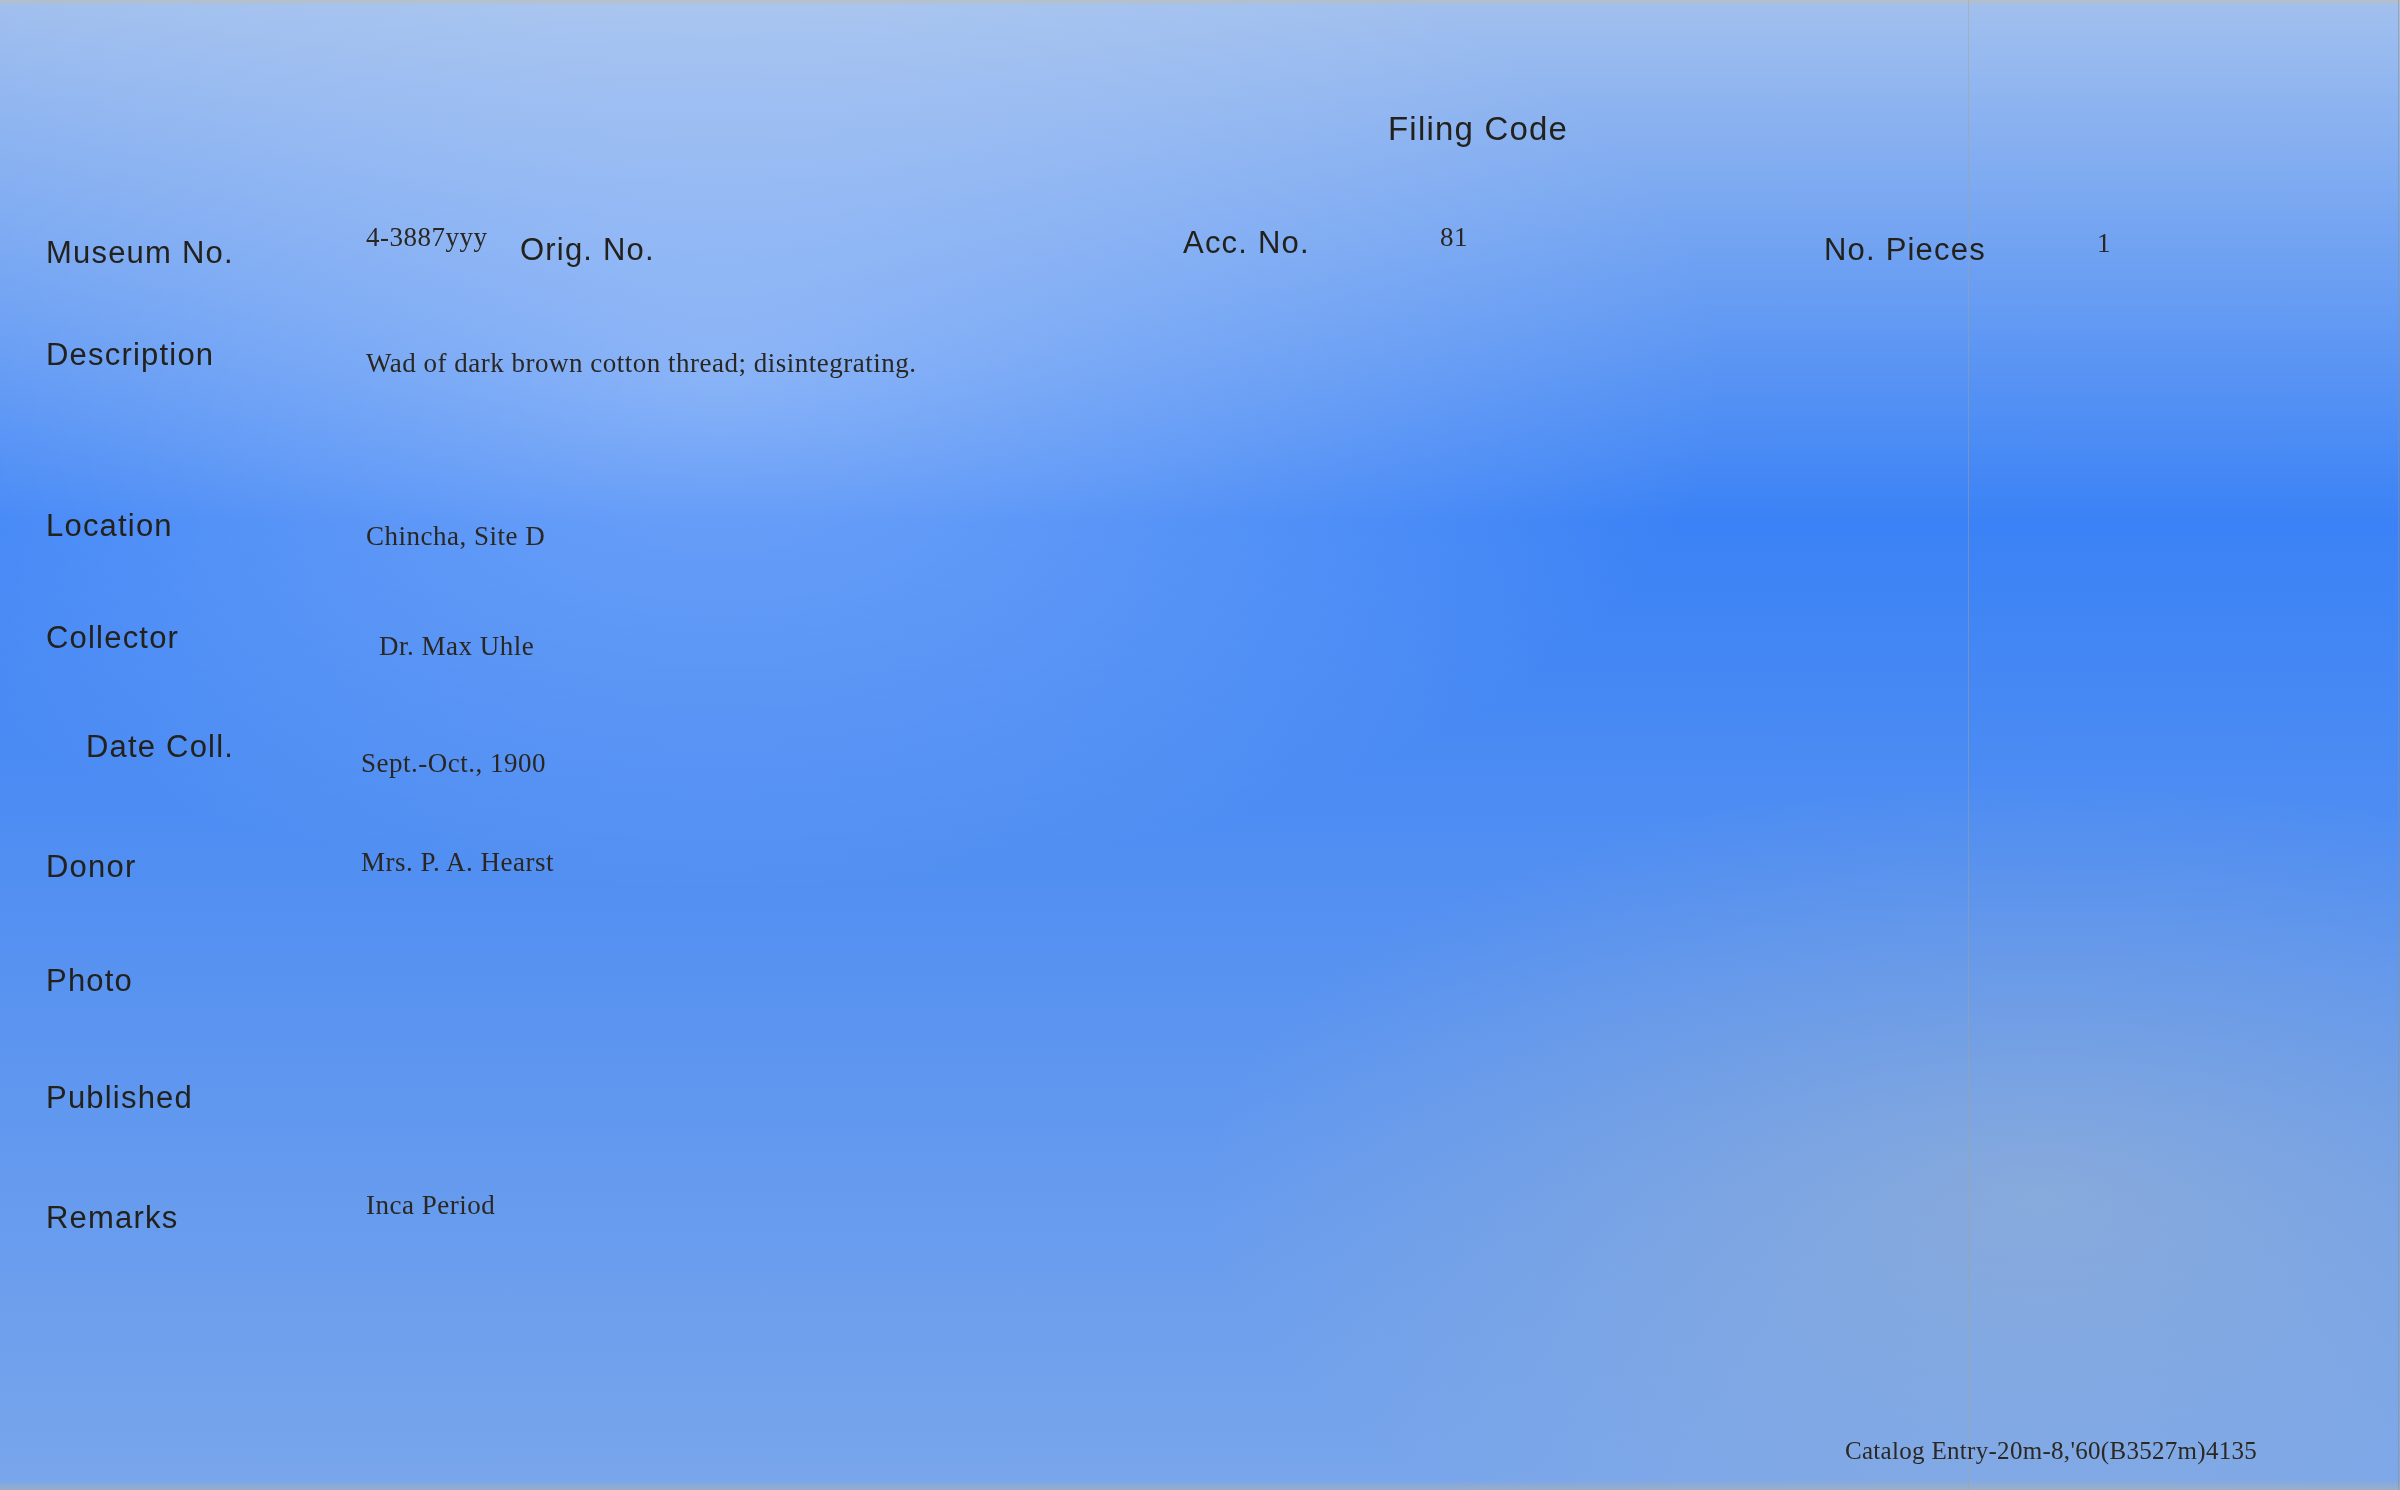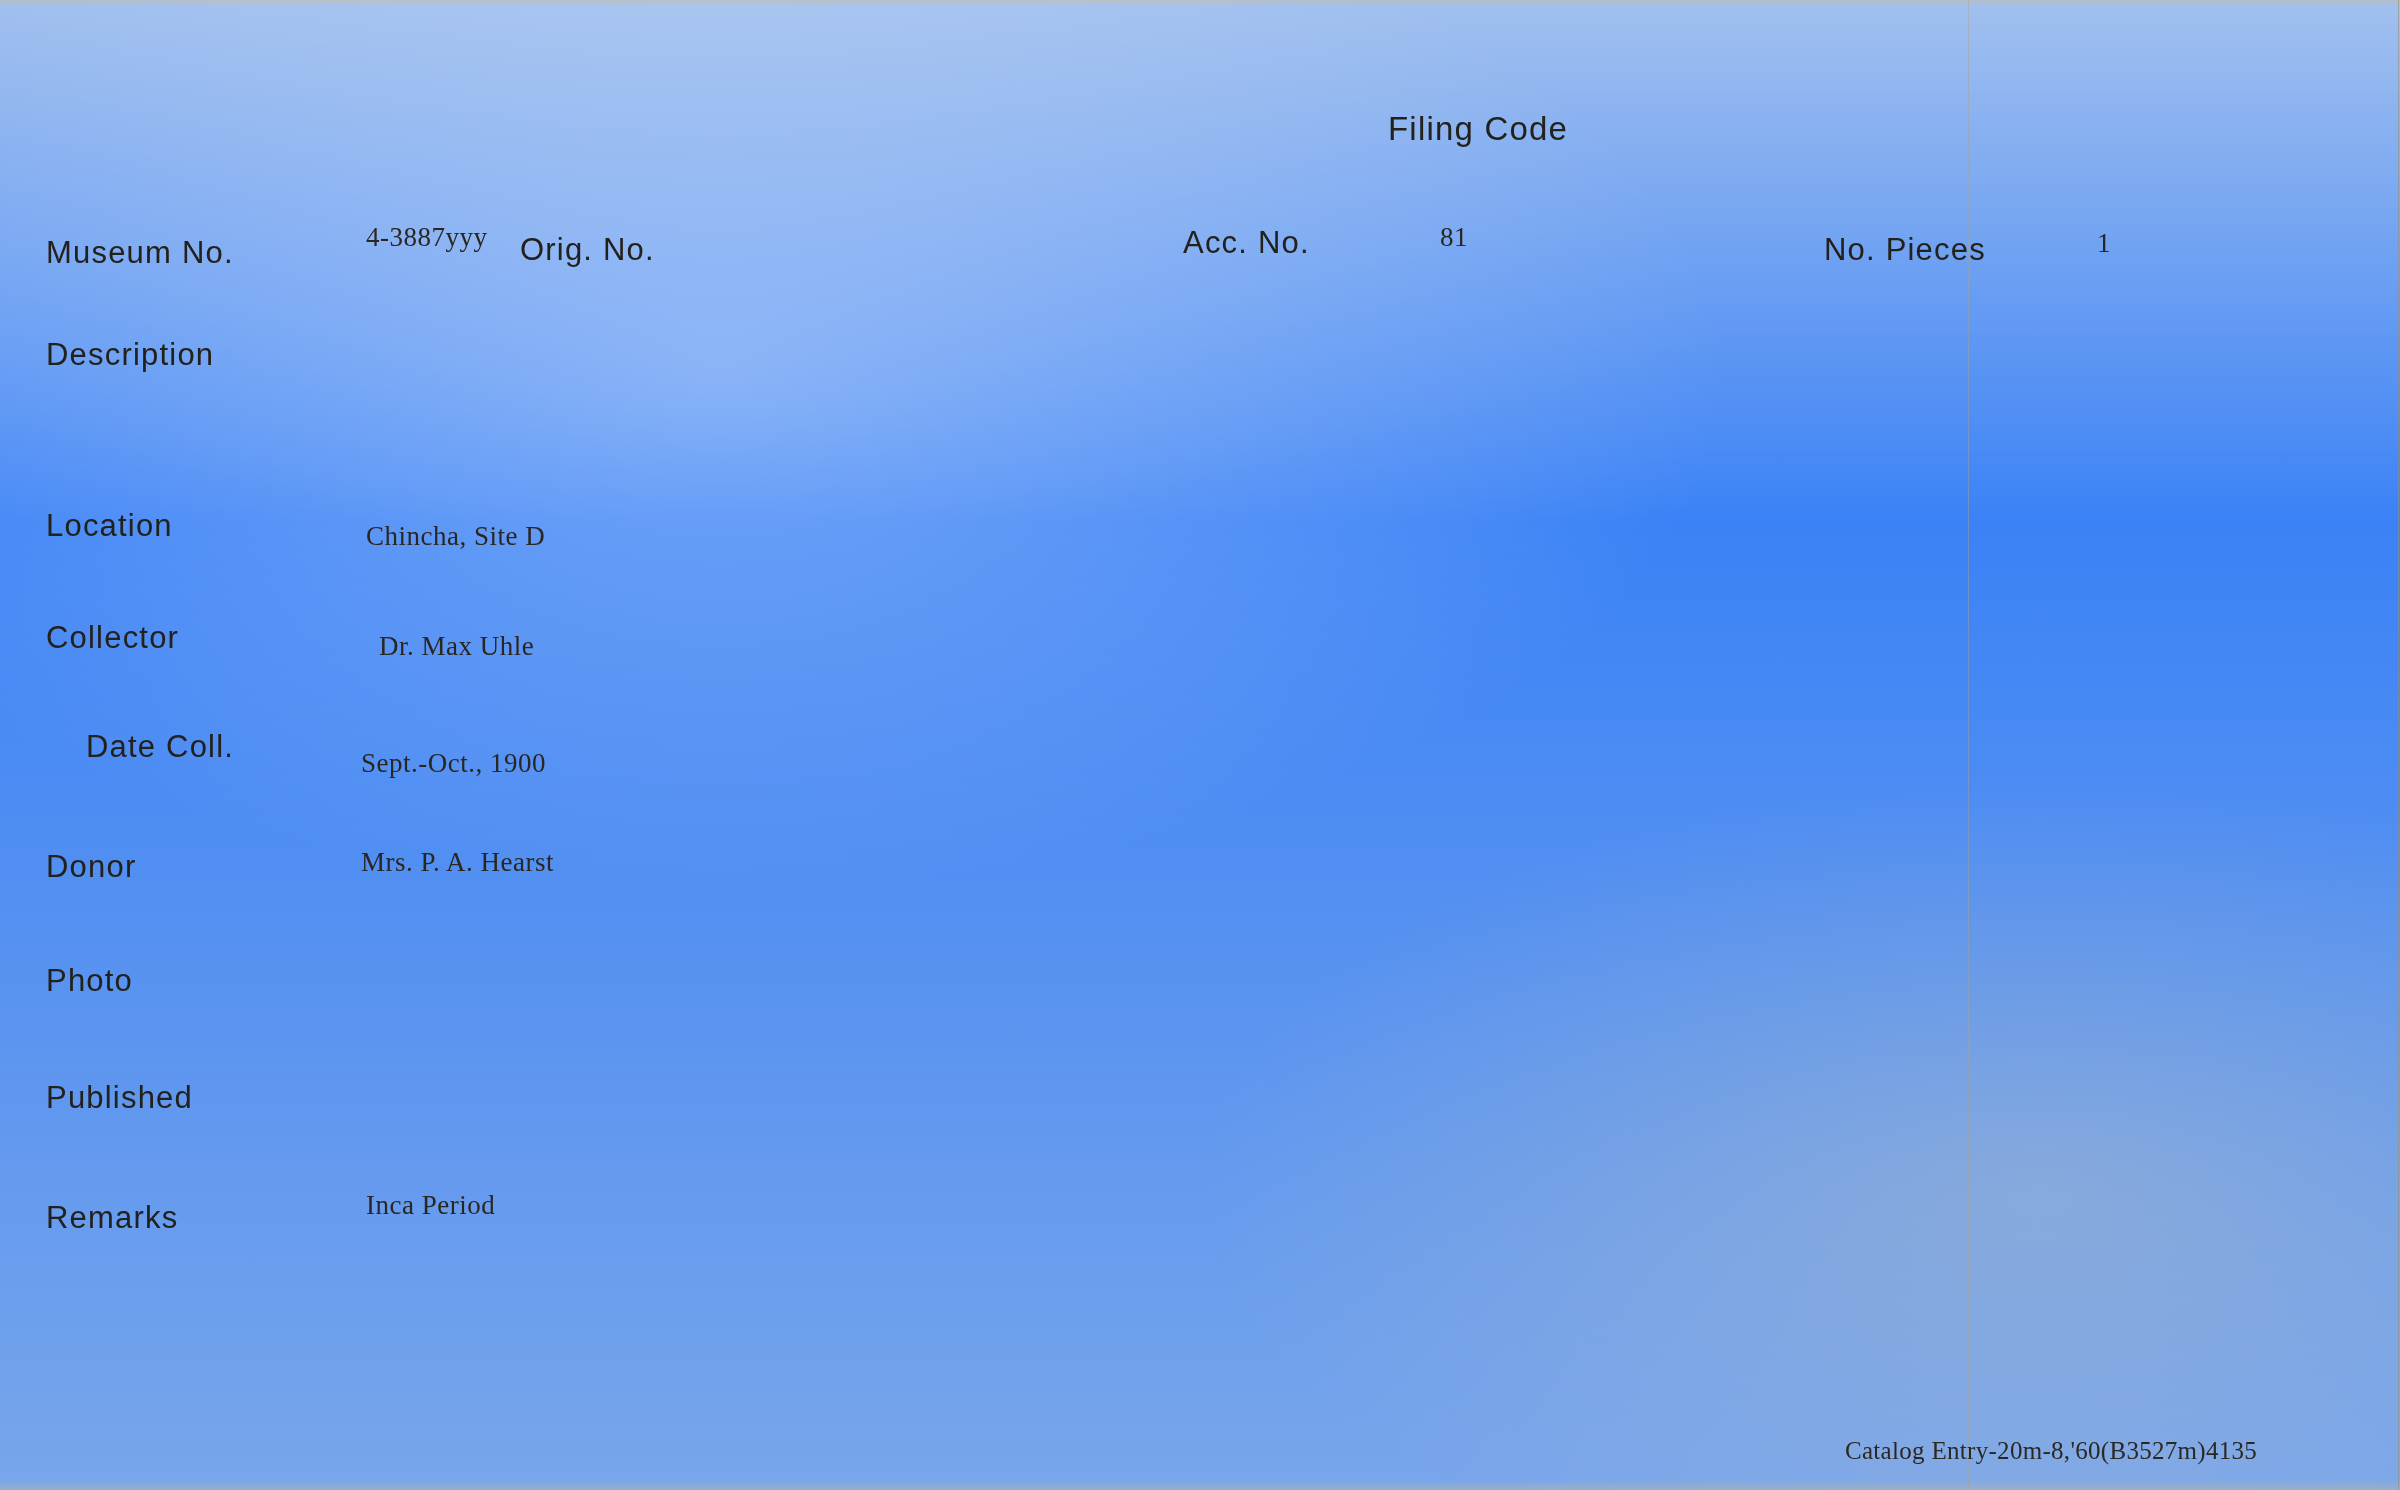--- a/index.html
+++ b/index.html
@@ -137,20 +137,21 @@
 
   <div class="printed" id="lbl-orig-no">Orig. No.</div>
 
   <div class="printed" id="lbl-acc-no">Acc. No.</div>
   <div class="typed" id="val-acc-no">81</div>
 
   <div class="printed" id="lbl-no-pieces">No. Pieces</div>
   <div class="typed" id="val-no-pieces">1</div>
 
   <div class="printed" id="lbl-description">Description</div>
+  <div class="typed" id="val-description">Wad of dark brown cotton thread; disintegrating.</div>
 
   <div class="printed" id="lbl-location">Location</div>
   <div class="typed" id="val-location">Chincha, Site D</div>
 
   <div class="printed" id="lbl-collector">Collector</div>
   <div class="typed" id="val-collector">Dr. Max Uhle</div>
 
   <div class="printed" id="lbl-date-coll">Date Coll.</div>
   <div class="typed" id="val-date-coll">Sept.-Oct., 1900</div>
 

